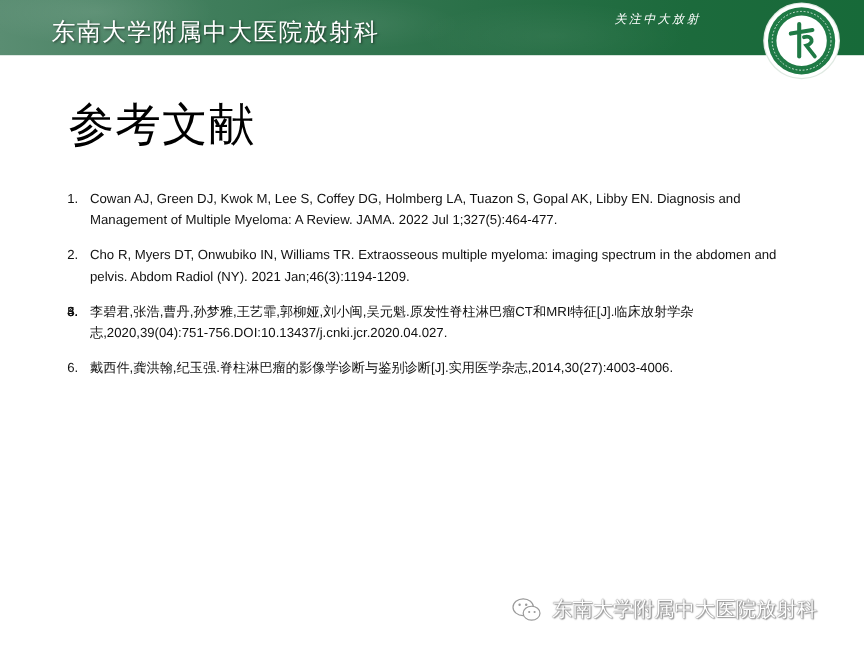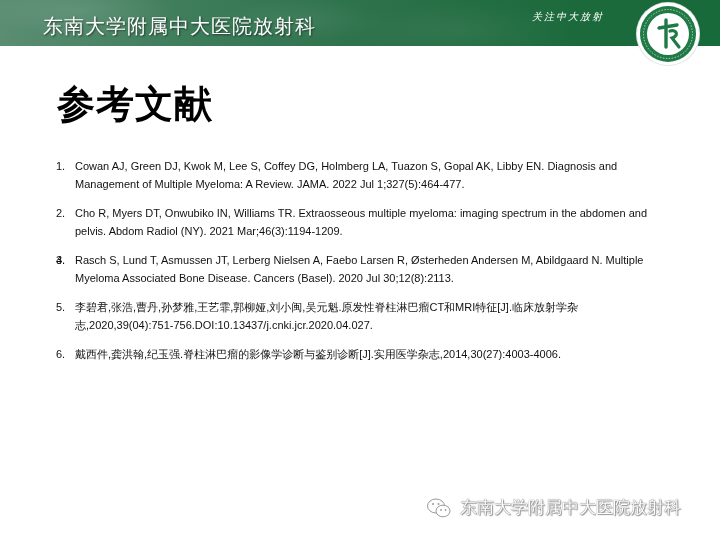--- a/index.html
+++ b/index.html
@@ -18,40 +18,40 @@
       radial-gradient(ellipse 140px 40px at 80px 10px, rgba(255,255,255,0.10), transparent 70%),
       radial-gradient(ellipse 120px 30px at 300px 20px, rgba(255,255,255,0.06), transparent 70%),
       radial-gradient(ellipse 160px 40px at 460px 30px, rgba(255,255,255,0.05), transparent 70%);
   }
   .header-title {
     position: absolute; left: 43px; top: 13px; font-family: "DejaVu Serif", serif;
     font-size: 20px; letter-spacing: 1px; color: #ffffff;
     text-shadow: 1px 1px 2px rgba(0,0,0,0.55);
   }
   .slogan {
-    position: absolute; left: 532px; top: 9px; color: #ffffff;
+    position: absolute; left: 512px; top: 9px; color: #ffffff;
     font-family: "DejaVu Serif", serif; font-style: italic; font-size: 10px;
     line-height: 16px; letter-spacing: 2px;
   }
   .slogan .l2 { padding-left: 12px; display: block; margin-top: 40px; }
   .logo {
     position: absolute; left: 637px; top: 3px; width: 62px; height: 62px;
     border-radius: 50%; background: #ffffff; box-shadow: 0 0 0 1px #dfe9e2;
   }
   .logo .ring {
     position: absolute; left: 3px; top: 3px; width: 56px; height: 56px; border-radius: 50%;
     background: #1f7a45;
   }
   .logo .inner {
     position: absolute; left: 10px; top: 10px; width: 42px; height: 42px; border-radius: 50%;
     background: #ffffff;
   }
   .logo svg { position: absolute; left: 0; top: 0; }
   .page-title {
-    position: absolute; left: 57px; top: 79px; font-size: 38px; font-weight: bold;
+    position: absolute; left: 57px; top: 79px; font-size: 38px; font-weight: normal;
     color: #000000; font-family: "DejaVu Sans", sans-serif; letter-spacing: 1px;
   }
   .refs {
     position: absolute; left: 56px; top: 157px; width: 610px; margin: 0; padding: 0; list-style: none;
   }
   .ref {
     position: relative; padding-left: 19px; font-size: 11px; line-height: 18px; color: #111111;
     margin-bottom: 11px;
   }
   .ref .num { position: absolute; left: 0; top: 0; }
@@ -86,28 +86,27 @@
 
 <div class="page-title">参考文献</div>
 
 <ol class="refs">
   <li class="ref">
     <span class="num">1.</span>
     <span>Cowan AJ, Green DJ, Kwok M, Lee S, Coffey DG, Holmberg LA, Tuazon S, Gopal AK, Libby EN. Diagnosis and Management of Multiple Myeloma: A Review. JAMA. 2022 Jul 1;327(5):464-477.</span>
   </li>
   <li class="ref">
     <span class="num">2.</span>
-    <span>Cho R, Myers DT, Onwubiko IN, Williams TR. Extraosseous multiple myeloma: imaging spectrum in the abdomen and pelvis. Abdom Radiol (NY). 2021 Mar;46(3):1194-1209.</span>
+    <span>Cho R, Myers DT, Onwubiko IN, Williams TR. Extraosseous multiple myeloma: imaging spectrum in the abdomen and pelvis. Abdom Radiol (NY). 2021 Jan;46(3):1194-1209.</span>
   </li>
   <li class="ref">
     <span class="num">3.</span>
   </li>
   <li class="ref">
     <span class="num">4.</span>
-    <span>Rasch S, Lund T, Asmussen JT, Lerberg Nielsen A, Faebo Larsen R, Østerheden Andersen M, Abildgaard N. Multiple Myeloma Associated Bone Disease. Cancers (Basel). 2020 Jul 30;12(8):2113.</span>
   </li>
   <li class="ref">
     <span class="num">5.</span>
     <span>李碧君,张浩,曹丹,孙梦雅,王艺霏,郭柳娅,刘小闽,吴元魁.原发性脊柱淋巴瘤CT和MRI特征[J].临床放射学杂志,2020,39(04):751-756.DOI:10.13437/j.cnki.jcr.2020.04.027.</span>
   </li>
   <li class="ref">
     <span class="num">6.</span>
     <span>戴西件,龚洪翰,纪玉强.脊柱淋巴瘤的影像学诊断与鉴别诊断[J].实用医学杂志,2014,30(27):4003-4006.</span>
   </li>
 </ol>

